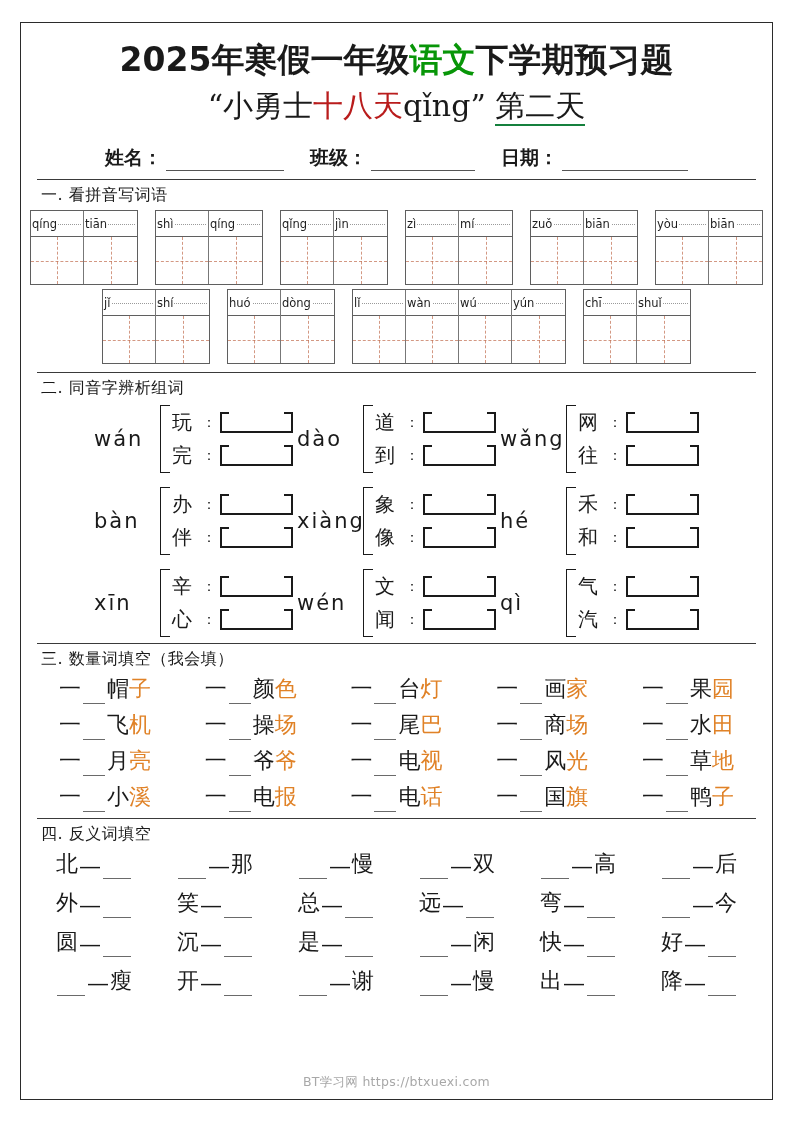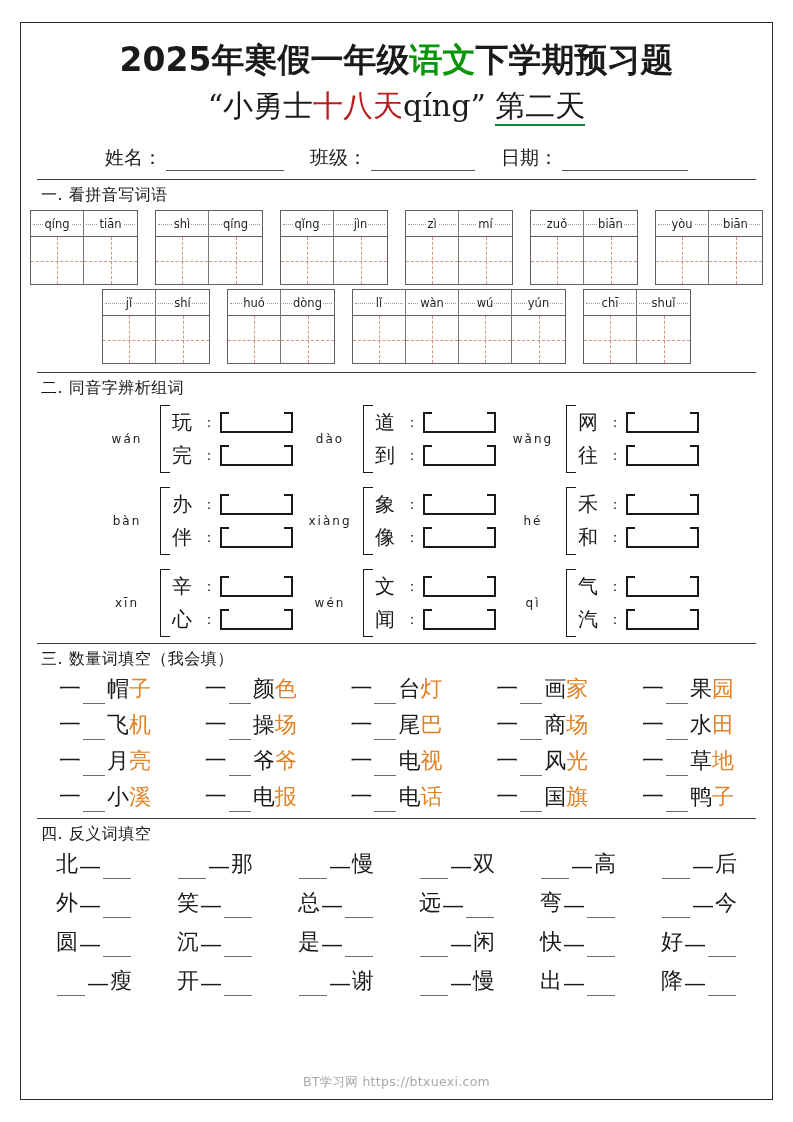--- a/index.html
+++ b/index.html
@@ -11,48 +11,48 @@
   
   .title1{text-align:center;font-family:"DejaVu Sans","Liberation Sans",sans-serif;font-weight:bold;font-size:33px;letter-spacing:0px;line-height:1.25;margin-top:10px;white-space:nowrap;}
   .title1 .green{color:#089608;}
   .title2{text-align:center;font-family:"DejaVu Serif","Liberation Serif",serif;font-size:30px;line-height:1.3;margin-top:6px;white-space:nowrap;}
   .title2 .red{color:#b91c1c;}
   .title2 .u{border-bottom:2px solid #15803d;padding-bottom:1px;}
 
   
   .inforow{display:flex;justify-content:center;align-items:flex-end;gap:26px;margin-top:20px;font-family:"DejaVu Serif","Liberation Serif",serif;font-size:19px;padding-bottom:4px;}
   .infoitem{display:flex;align-items:flex-end;}
-  .infoitem .lbl{white-space:nowrap;}
+  .infoitem .lbl{white-space:nowrap;font-weight:bold;}
   .blank{display:inline-block;border-bottom:1.3px solid #555;height:16px;margin-left:4px;}
   .b-name{width:118px;}
   .b-class{width:104px;}
   .b-date{width:126px;}
 
   .hr{height:0;border-bottom:1.3px solid #3a3a3a;margin:4px 0 0 0;}
 
   .sec-title{font-family:"DejaVu Serif","Liberation Serif",serif;font-size:16px;margin:5px 0 4px 4px;letter-spacing:0.5px;}
 
   
   .tzg-row{display:flex;justify-content:center;align-items:flex-start;gap:17px;margin-top:4px;}
   .word{display:flex;border:1.3px solid #5f5f5f;background:#fff;}
   .cell{width:53px;box-sizing:border-box;border-right:1px solid #777;}
   .cell:last-child{border-right:none;}
-  .py{height:25px;border-bottom:1.2px solid #5f5f5f;display:flex;align-items:center;justify-content:center;
+  .py{height:25px;border-bottom:1.2px solid #5f5f5f;display:flex;align-items:center;justify-content:flex-start;
       font-family:"DejaVu Sans","Liberation Sans",sans-serif;font-size:11.5px;color:#1d1d1d;position:relative;}
   .py:before{content:"";position:absolute;left:2px;right:2px;top:50%;border-top:1px dotted #9a9a9a;}
   .py span{position:relative;z-index:2;background:#fff;padding:0 1px;}
   .grid{height:47px;position:relative;}
   .grid:before{content:"";position:absolute;left:0;right:0;top:50%;border-top:1px dashed #b0451f;opacity:.55;}
   .grid:after{content:"";position:absolute;top:0;bottom:0;left:50%;border-left:1px dashed #b0451f;opacity:.55;}
 
   
   .hp-wrap{display:flex;justify-content:center;gap:4px;margin-top:6px;margin-bottom:6px;}
   .hp-col{display:flex;flex-direction:column;gap:14px;}
   .hp-group{display:flex;align-items:center;}
-  .hp-py{width:66px;text-align:center;font-family:"DejaVu Sans","Liberation Sans",sans-serif;font-size:12px;letter-spacing:2px;}
+  .hp-py{width:66px;font-family:"DejaVu Sans","Liberation Sans",sans-serif;font-size:21px;letter-spacing:2px;}
   .brace{width:9px;height:66px;border-left:1.6px solid #1a1a1a;border-top:1.6px solid #1a1a1a;border-bottom:1.6px solid #1a1a1a;margin-right:2px;}
   .hp-rows{display:flex;flex-direction:column;gap:7px;}
   .hp-line{display:flex;align-items:center;height:26px;}
   .hp-ch{font-family:"DejaVu Serif","Liberation Serif",serif;font-size:20px;width:30px;}
   .hp-colon{font-size:14px;margin-right:4px;}
   .obox{width:73px;height:21px;border:2px solid #1a1a1a;border-top:none;box-sizing:border-box;position:relative;}
   .obox:before,.obox:after{content:"";position:absolute;top:0;width:9px;border-top:2px solid #1a1a1a;}
   .obox:before{left:-2px;}
   .obox:after{right:-2px;}
 
@@ -81,21 +81,21 @@
 <body>
 
 <div class="page">
   <div class="frame">
     <div class="inner">
 
       <div class="title1">
         <span>2025年寒假一年级</span><span class="green">语文</span><span>下学期预习题</span>
       </div>
       <div class="title2">
-        <span>“小勇士</span><span class="red">十八天</span><span>qíng”</span> <span class="u">第二天</span>
+        <span>“小勇士</span><span class="red">十八天</span><span>qǐng”</span> <span class="u">第二天</span>
       </div>
 
       <div class="inforow">
         <div class="infoitem">
           <span class="lbl">姓名：</span>
           <span class="blank b-name"></span>
         </div>
         <div class="infoitem">
           <span class="lbl">班级：</span>
           <span class="blank b-class"></span>

